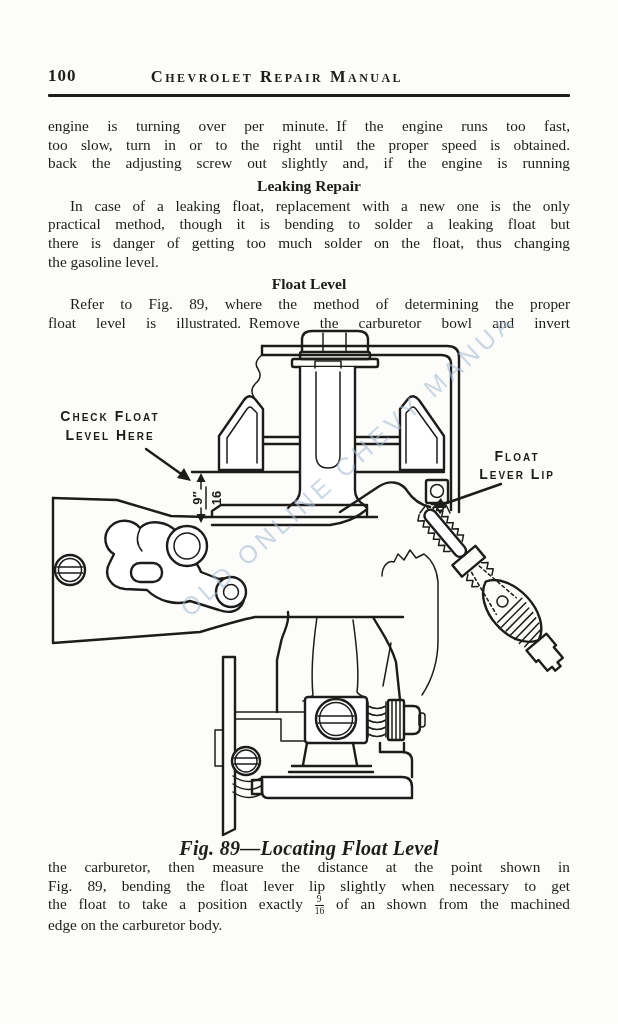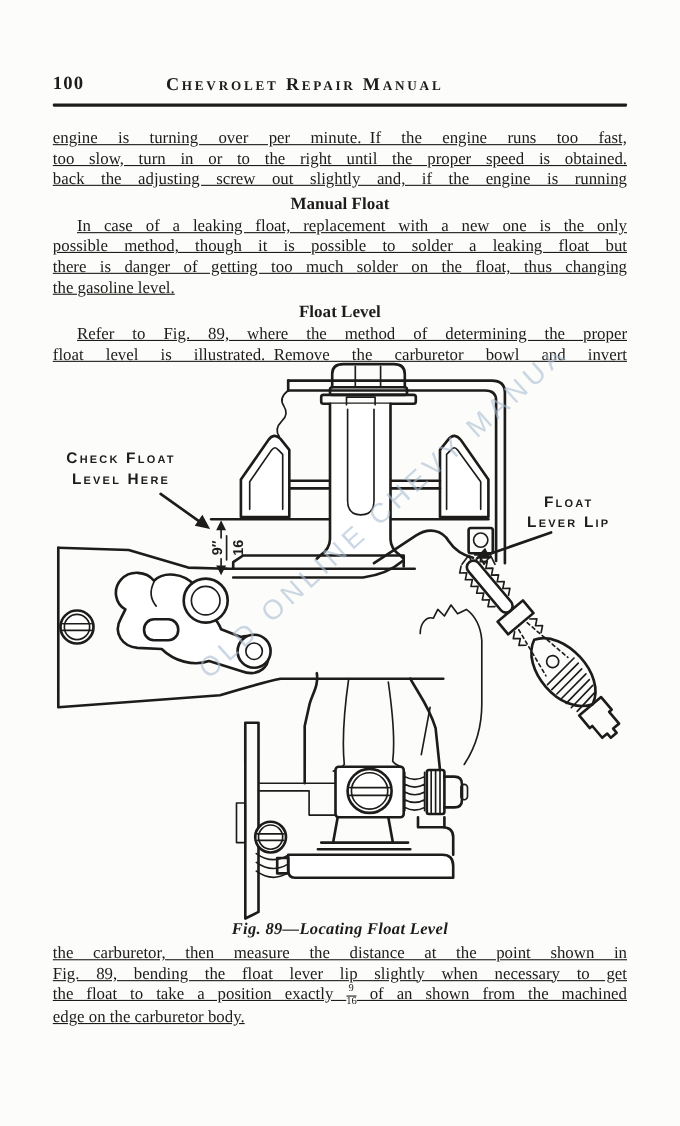--- a/index.html
+++ b/index.html
@@ -10,32 +10,32 @@
   .abs{position:absolute;}
   
   #page-number{left:48px;top:66px;font-size:17px;font-weight:700;letter-spacing:1px;}
   #header-title{left:0;top:67px;width:554px;text-align:center;font-size:16.5px;
     font-variant:small-caps;font-weight:700;letter-spacing:2.5px;}
   #header-rule{left:48px;top:94px;width:522px;height:3px;background:var(--ink);border-radius:1px;}
   
   .flow{left:48px;width:522px;}
   #flow-top{top:115px;}
   #flow-bottom{top:856px;}
-  .para{font-size:15.3px;line-height:18.6px;text-decoration:underline;}
+  .para{font-size:15.3px;line-height:18.6px;}
   .jline{text-align:justify;text-align-last:justify;white-space:normal;}
   .jline.noj{text-align-last:left;}
   .para.indent .jline:first-child{text-indent:22px;}
   .heading{text-align:center;font-size:15.5px;font-weight:700;line-height:19px;margin-top:3px;margin-bottom:2px;}
   .para{margin-top:2px;}
   .frac{display:inline-block;vertical-align:-0.5em;text-align:center;font-size:9.5px;line-height:1;font-weight:400;}
   .frac .num{display:block;padding:0 2px;}
   .frac .den{display:block;border-top:1px solid var(--ink);padding-top:1px;}
   
   #figure-caption{left:0;top:837px;width:618px;text-align:center;
-    font-size:15px;font-weight:700;font-style:italic;letter-spacing:.3px;}
+    font-size:20px;font-weight:700;font-style:italic;letter-spacing:.3px;}
   svg{position:absolute;top:322px;left:0;}
   .ink{stroke:var(--ink);fill:none;stroke-width:2.4;stroke-linecap:round;stroke-linejoin:round;}
   .thin{stroke:var(--ink);fill:none;stroke-width:1.5;stroke-linecap:round;stroke-linejoin:round;}
   .fillw{fill:#fff;}
   .solid{fill:var(--ink);stroke:none;}
   .figlabel{font-family:"Liberation Sans","DejaVu Sans",sans-serif;font-size:14px;font-weight:600;
     letter-spacing:2px;font-variant:small-caps;fill:var(--ink);}
   .dimtxt{font-family:"Liberation Sans","DejaVu Sans",sans-serif;font-size:13px;font-weight:700;fill:var(--ink);}
   .wm{font-family:"Liberation Sans","DejaVu Sans",sans-serif;font-size:25px;letter-spacing:4.5px;
     fill:var(--wm);fill-opacity:.6;}
@@ -46,24 +46,24 @@
 <span class="abs" id="page-number">100</span>
 <div class="abs" id="header-title">Chevrolet Repair Manual</div>
 <div class="abs" id="header-rule"></div>
 
 <div class="abs flow" id="flow-top">
     <div class="para">
       <div class="jline">engine is turning over per minute. If the engine runs too fast,</div>
       <div class="jline">too slow, turn in or to the right until the proper speed is obtained.</div>
       <div class="jline">back the adjusting screw out slightly and, if the engine is running</div>
     </div>
-    <div class="heading">Manual Float</div>
+    <div class="heading">Leaking Repair</div>
     <div class="para indent">
       <div class="jline">In case of a leaking float, replacement with a new one is the only</div>
-      <div class="jline">possible method, though it is possible to solder a leaking float but</div>
+      <div class="jline">practical method, though it is bending to solder a leaking float but</div>
       <div class="jline">there is danger of getting too much solder on the float, thus changing</div>
       <div class="jline noj">the gasoline level.</div>
     </div>
     <div class="heading">Float Level</div>
     <div class="para indent">
       <div class="jline">Refer to Fig. 89, where the method of determining the proper</div>
       <div class="jline">float level is illustrated. Remove the carburetor bowl and invert</div>
     </div>
   </div>
 

